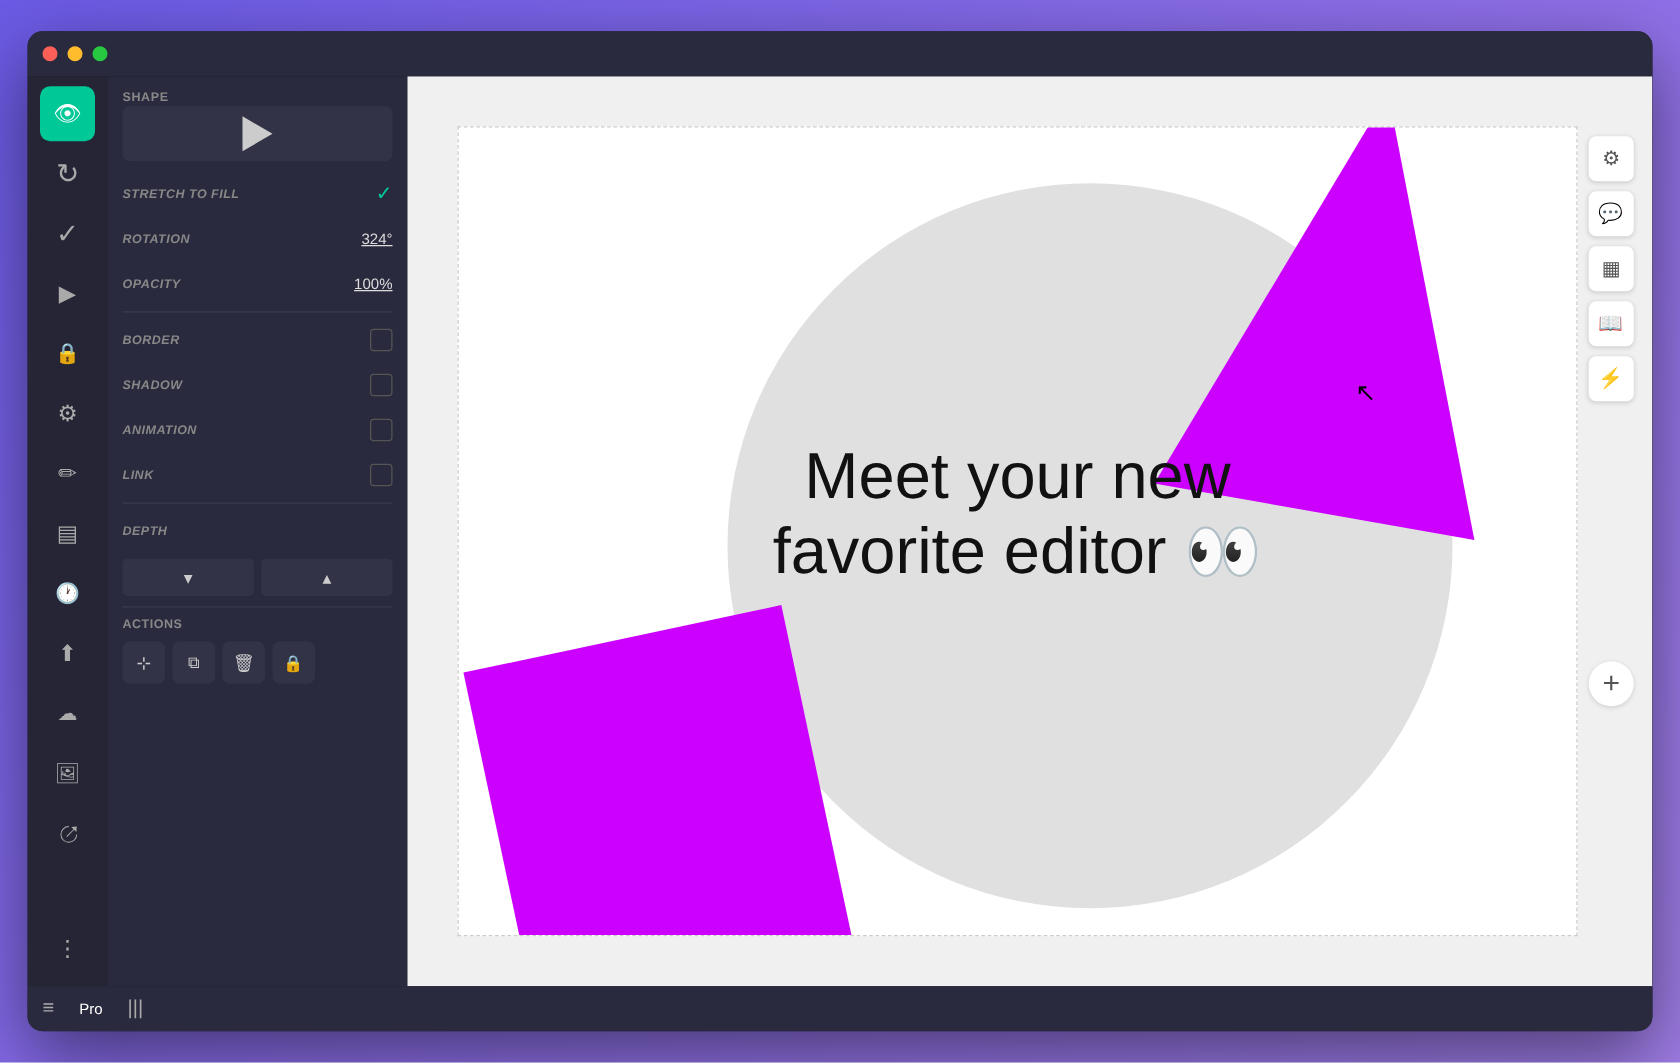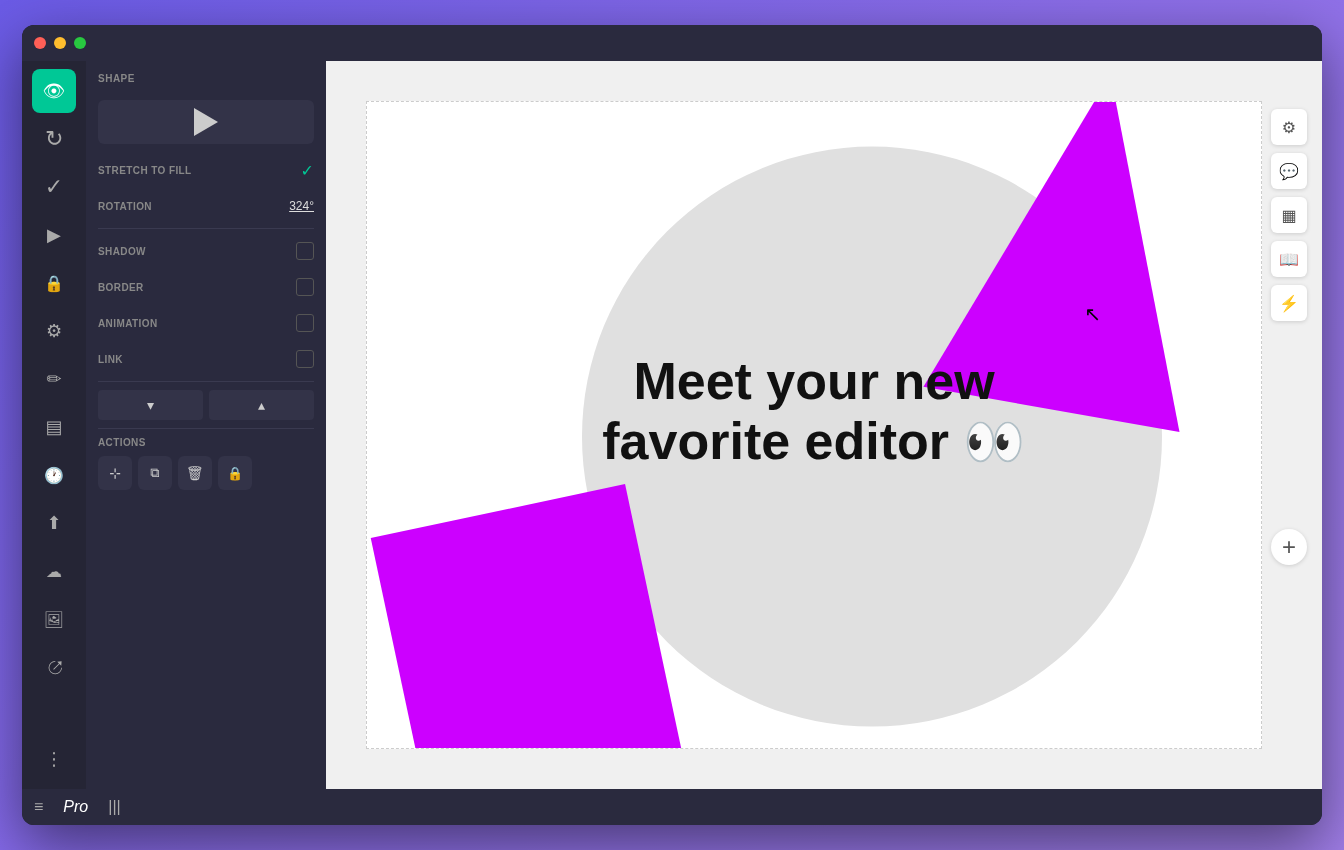--- a/index.html
+++ b/index.html
@@ -91,21 +91,21 @@
       overflow-y: auto;
       flex-shrink: 0;
     }
 
     .prop-section-label {
       font-size: 10px;
       color: #888;
       font-weight: 600;
       text-transform: uppercase;
       letter-spacing: 0.5px;
-      margin-bottom: 16px;
+      margin-bottom: 1px;
     }
 
     .shape-preview {
       background: #333348;
       border-radius: 6px;
       height: 44px;
       display: flex;
       align-items: center;
       justify-content: center;
       margin-bottom: 12px;
@@ -126,20 +126,21 @@
       margin-bottom: 8px;
       min-height: 28px;
     }
 
     .prop-label {
       font-size: 10px;
       color: #888;
       font-weight: 600;
       text-transform: uppercase;
       letter-spacing: 0.4px;
+      font-style: italic;
     }
 
     .prop-value {
       font-size: 12px;
       color: #ddd;
       text-decoration: underline;
     }
 
     .prop-check {
       color: #00c896;
@@ -242,21 +243,21 @@
       transform: translate(-40%, -48%);
     }
 
     
     .canvas-text {
       position: absolute;
       top: 48%;
       left: 50%;
       transform: translate(-50%, -50%);
       font-size: 52px;
-      font-weight: 700;
+      font-weight: 400;
       color: #111;
       text-align: center;
       line-height: 1.15;
       white-space: nowrap;
       z-index: 5;
     }
 
     .canvas-text .emoji {
       font-size: 50px;
     }
@@ -388,26 +389,25 @@
     .bottom-bar {
       height: 36px;
       background: #2a2a3e;
       display: flex;
       align-items: center;
       padding: 0 12px;
       gap: 12px;
     }
 
     .bottom-tab {
-      font-size: 16px;
+      font-size: 12px;
       color: #aaa;
       padding: 4px 8px;
       border-radius: 4px;
       cursor: pointer;
-      font-style: italic;
     }
 
     .bottom-tab.active {
       color: white;
     }
 
     .bottom-icon {
       color: #aaa;
       font-size: 16px;
       cursor: pointer;
@@ -486,46 +486,53 @@
         <span class="prop-label">STRETCH TO FILL</span>
         <span class="prop-check">✓</span>
       </div>
 
 
       <div class="prop-row">
         <span class="prop-label">ROTATION</span>
         <span class="prop-value">324°</span>
       </div>
 
+      <div class="prop-row">
+        <span class="prop-label">OPACITY</span>
+        <span class="prop-value">100%</span>
+      </div>
 
 
       <div class="prop-divider"></div>
+
+      <div class="prop-row">
+        <span class="prop-label">BORDER</span>
+        <div class="prop-checkbox"></div>
+      </div>
 
       <div class="prop-row">
         <span class="prop-label">SHADOW</span>
         <div class="prop-checkbox"></div>
       </div>
 
       <div class="prop-row">
-        <span class="prop-label">BORDER</span>
-        <div class="prop-checkbox"></div>
-      </div>
-
-      <div class="prop-row">
         <span class="prop-label">ANIMATION</span>
         <div class="prop-checkbox"></div>
       </div>
 
       <div class="prop-row">
         <span class="prop-label">LINK</span>
         <div class="prop-checkbox"></div>
       </div>
 
       <div class="prop-divider"></div>
 
+      <div class="prop-row">
+        <span class="prop-label">DEPTH</span>
+      </div>
       <div class="depth-controls">
         <div class="depth-btn">
           <span>▾</span>
         </div>
         <div class="depth-btn">
           <span>▴</span>
         </div>
       </div>
 
       <div class="prop-divider"></div>

